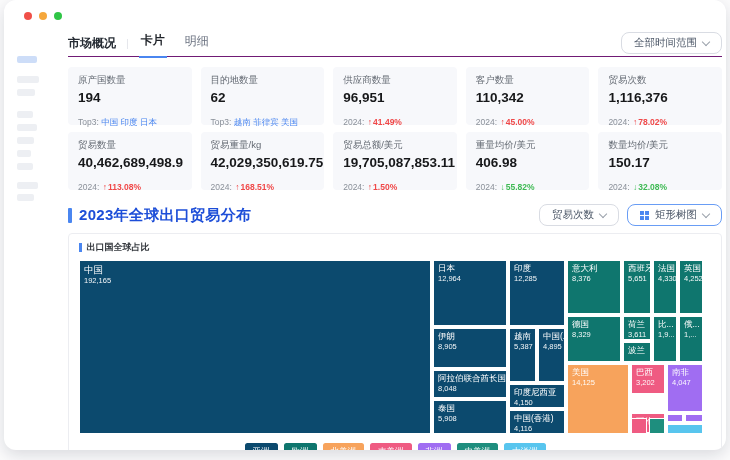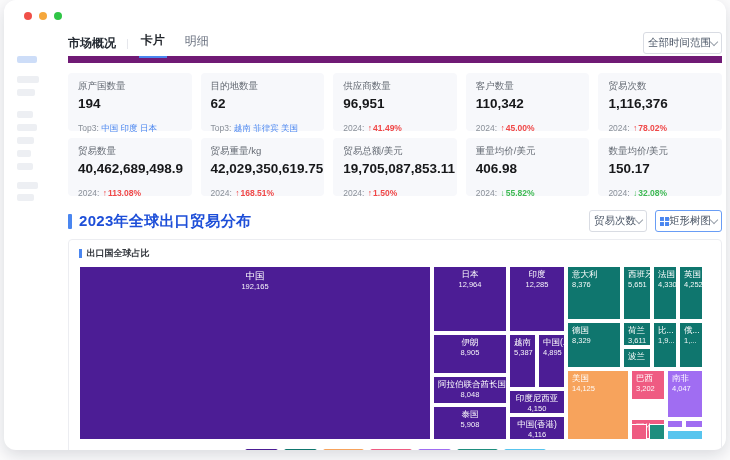--- a/index.html
+++ b/index.html
@@ -9,28 +9,28 @@
   
   .traffic{position:absolute;top:12px;left:20px;display:flex;gap:7px;}
   .dot{width:8px;height:8px;border-radius:50%;}
   .dot.r{background:#f05048;} .dot.o{background:#f5a73b;} .dot.g{background:#2fc546;}
   
   .sidebar{position:absolute;left:0;top:46px;width:60px;padding-left:13px;box-sizing:border-box;}
   .sk{height:7px;border-radius:2px;background:#edeff3;}
   .sk.blue{background:#cdddf8;}
   
   .main{position:absolute;left:64px;top:30px;width:654px;}
-  .tabsrow{display:flex;align-items:center;height:26px;border-bottom:7px solid #701a75;text-align:right;}
+  .tabsrow{display:flex;align-items:center;height:26px;border-bottom:1px solid #701a75;text-align:right;}
   .sect{font-size:12px;font-weight:700;color:#252b33;}
   .tabsep{color:#e3e5ea;margin:0 10px;font-size:11px;}
   .tab{font-size:12px;color:#6b7280;margin-right:16px;padding:4px 2px 7px;cursor:pointer;}
   .tab.active{color:#1f2329;font-weight:700;border-bottom:2px solid #4a86f0;}
   .tspacer{flex:1;}
-  .select{display:inline-flex;align-items:center;gap:0;border:1px solid #d9dce3;border-radius:3px;
-          padding:3px 4px;font-size:10.5px;color:#4e5969;background:#fff;cursor:pointer;}
+  .select{display:inline-flex;align-items:center;gap:6px;border:1px solid #d9dce3;border-radius:8px;
+          padding:3px 12px;font-size:10.5px;color:#4e5969;background:#fff;cursor:pointer;}
   .select.blue{border-color:#699df5;}
   .chev{width:5px;height:5px;border-right:1.3px solid #9aa1ab;border-bottom:1.3px solid #9aa1ab;
         transform:rotate(45deg);margin-top:-2px;}
   
   .cards{display:flex;gap:9px;margin-top:10px;}
   .card{flex:1;background:#f7f8fb;border-radius:4px;padding:7px 10px;height:44px;min-width:0;}
   .clabel{font-size:9.5px;color:#646a73;}
   .cvalue{font-size:13.5px;font-weight:700;color:#17181a;margin-top:3px;white-space:nowrap;}
   .csub{font-size:8.5px;margin-top:12px;white-space:nowrap;}
   .cprefix{color:#8a9099;}
@@ -49,21 +49,21 @@
   .subt{display:flex;align-items:center;gap:5px;}
   .sbar{width:2.5px;height:9px;background:#4a86f0;}
   .stext{font-size:9px;color:#33373d;font-weight:700;}
   
   .treemap{position:relative;width:624px;height:174px;margin-top:6px;background:#fff;}
   .blk{position:absolute;box-sizing:border-box;border:1px solid #fff;padding:2px 4px;overflow:hidden;
        color:#fff;cursor:pointer;}
   .blk .bl{font-size:8.5px;line-height:11px;white-space:nowrap;}
   .blk .bv{font-size:7.5px;line-height:10px;opacity:.95;white-space:nowrap;}
   .blk.big .bl{font-size:9.5px;line-height:13px;}
-  .asia{background:#4c1d95;text-align:center;} .europe{background:#0f766e;} .namerica{background:#f7a35c;}
+  .asia{background:#0c4a6e;} .europe{background:#0f766e;} .namerica{background:#f7a35c;}
   .samerica{background:#ef5b82;} .africa{background:#a06df2;} .camerica{background:#1e8e7e;}
   .oceania{background:#58c5ee;}
   
   .legend{display:flex;justify-content:center;gap:6px;margin-top:9px;}
   .litem{font-size:8.5px;color:#fff;padding:2.5px 8px;border-radius:2.5px;cursor:pointer;white-space:nowrap;}
 </style>
 </head>
 <body>
 
 <div class="window">

